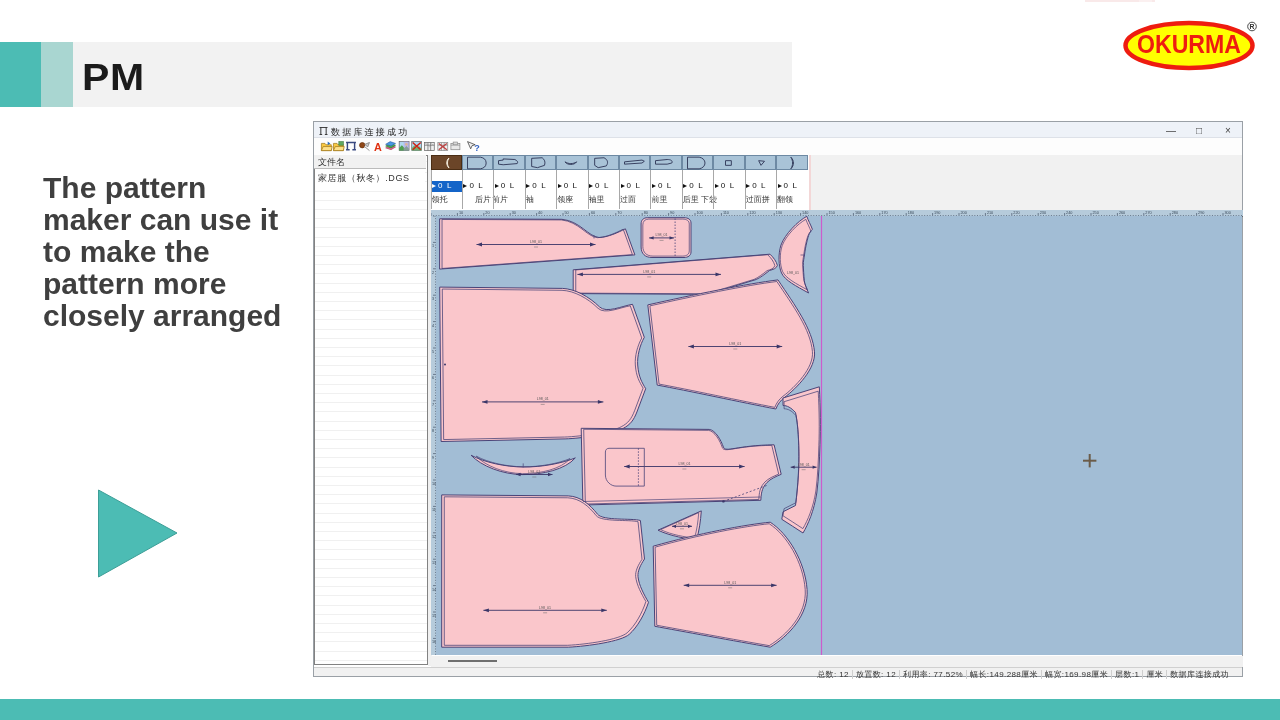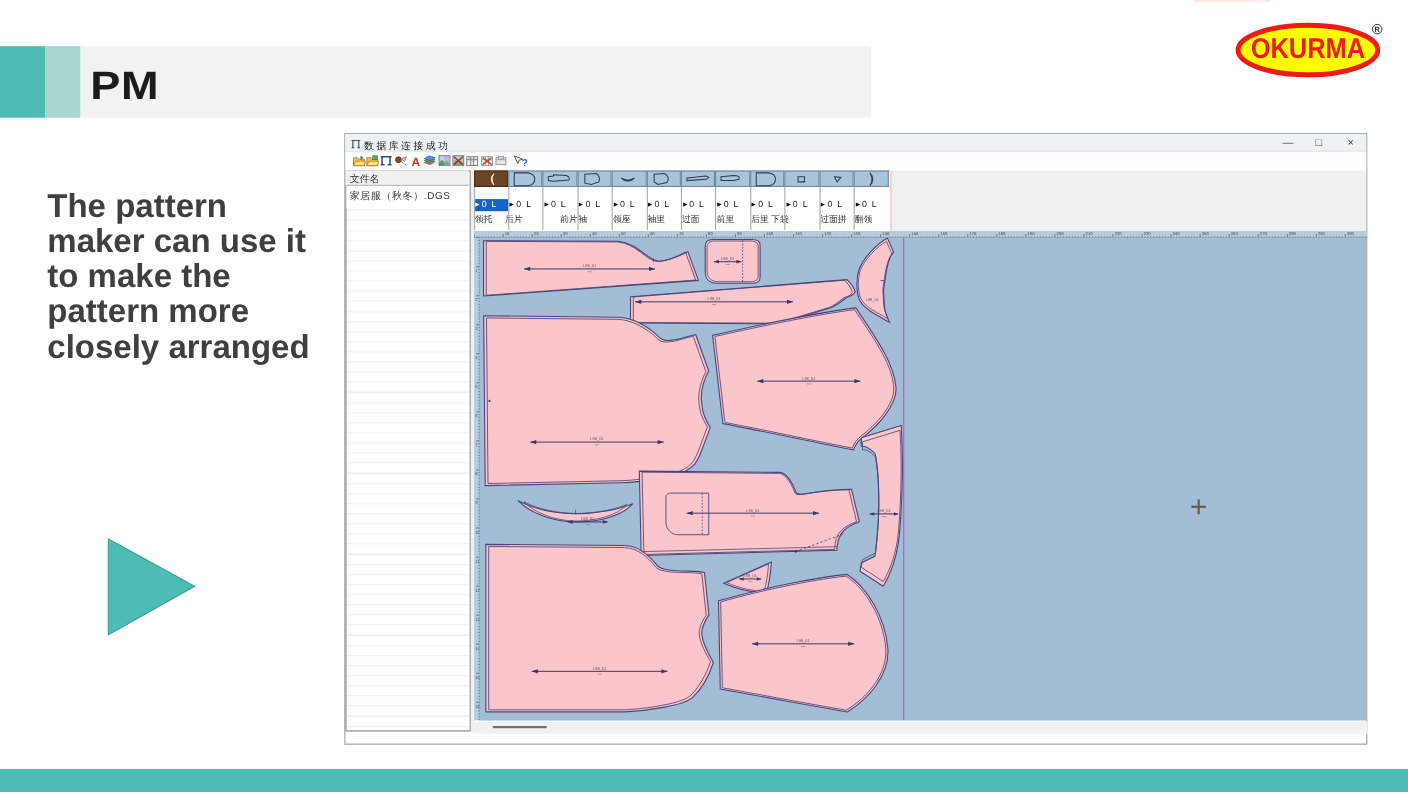--- a/index.html
+++ b/index.html
@@ -187,29 +187,29 @@
         </svg>
       </div>
 <div class="abs pname" style="left:117.50px">领托</div>
 <div class="abs pval pvsel" style="left:116.50px"><i class="tri"></i>0&nbsp;&nbsp;L</div>
 <div class="abs pcol" style="left:116.50px"></div>
 <div class="abs pcell" style="left:147.92px">
         <svg width="30" height="14" viewBox="0 0 22 12">
           <path d="M2,1 L13,1 C16,1.5 18,3 18,6 C18,9 16,10.5 13,11 L2,11 Z" fill="none" stroke="#303858" stroke-width="0.8"></path>
         </svg>
       </div>
-<div class="abs pname" style="left:145px">后片</div>
+<div class="abs pname" style="left:161px">后片</div>
 <div class="abs pval" style="left:147.92px"><i class="tri"></i>0&nbsp;&nbsp;L</div>
 <div class="abs pcol" style="left:147.92px"></div>
 <div class="abs pcell" style="left:179.34px">
         <svg width="30" height="14" viewBox="0 0 22 12">
           <path d="M2,4 L6,3.5 L6,2.5 L16,3 C18,4 19,5 18,6.5 L6,7.5 L2,7 Z" fill="none" stroke="#303858" stroke-width="0.8"></path>
         </svg>
       </div>
-<div class="abs pname" style="left:195px">前片</div>
+<div class="abs pname" style="left:178px">前片</div>
 <div class="abs pval" style="left:179.34px"><i class="tri"></i>0&nbsp;&nbsp;L</div>
 <div class="abs pcol" style="left:179.34px"></div>
 <div class="abs pcell" style="left:210.76px">
         <svg width="30" height="14" viewBox="0 0 22 12">
           <path d="M3,2 L12,1.5 C14,3 15,5 14,8 L8,10 L3,9 Z" fill="none" stroke="#303858" stroke-width="0.8"></path>
         </svg>
       </div>
 <div class="abs pname" style="left:211.76px">袖</div>
 <div class="abs pval" style="left:210.76px"><i class="tri"></i>0&nbsp;&nbsp;L</div>
 <div class="abs pcol" style="left:210.76px"></div>
@@ -909,14 +909,17 @@
 <g stroke="#6b5c49" stroke-width="2">
             <line x1="647" y1="244.7" x2="660.4" y2="244.7"></line>
             <line x1="653.7" y1="238" x2="653.7" y2="251.4"></line>
           </g>
 <circle cx="9" cy="148.5" r="1" fill="#3a3668"></circle>
 </svg>
 </div>
 
     <div class="abs" id="hscroll"></div>
     <div class="abs" id="hthumb"></div>
+    <div class="abs" id="status">
+        <span id="statustxt"><span class="st">总数: 12</span><span class="st">放置数: 12</span><span class="st">利用率: 77.52%</span><span class="st">幅长:149.288厘米</span><span class="st">幅宽:169.98厘米</span><span class="st">层数:1</span><span class="st">厘米</span><span class="stl">数据库连接成功</span></span>
+      </div>
   </div>
 </div>
 
 </body></html>

